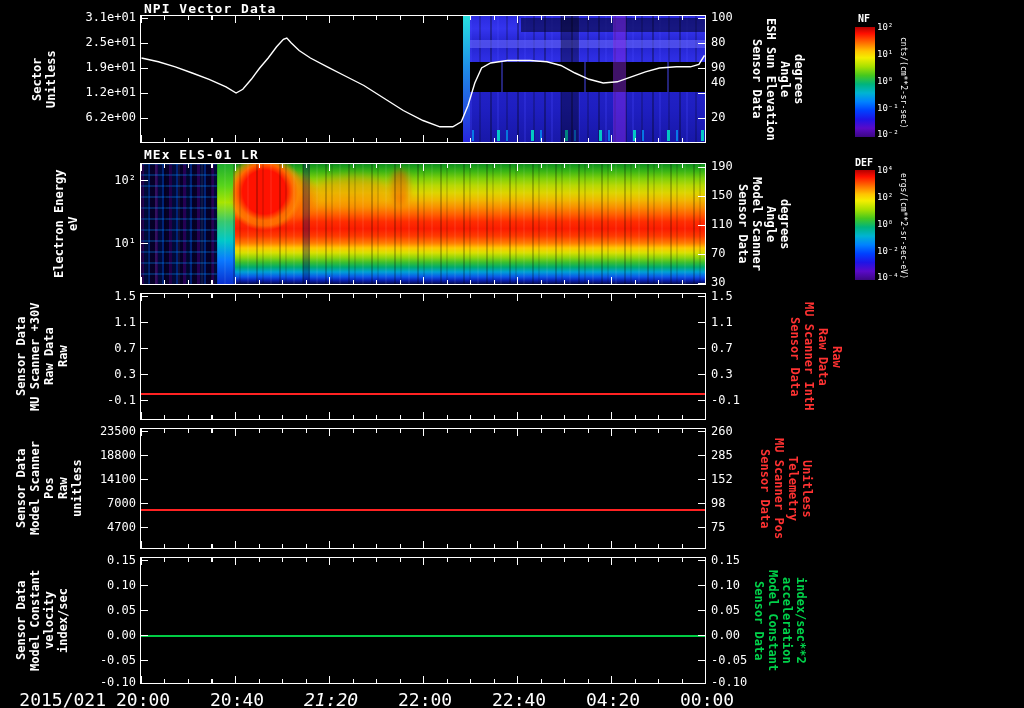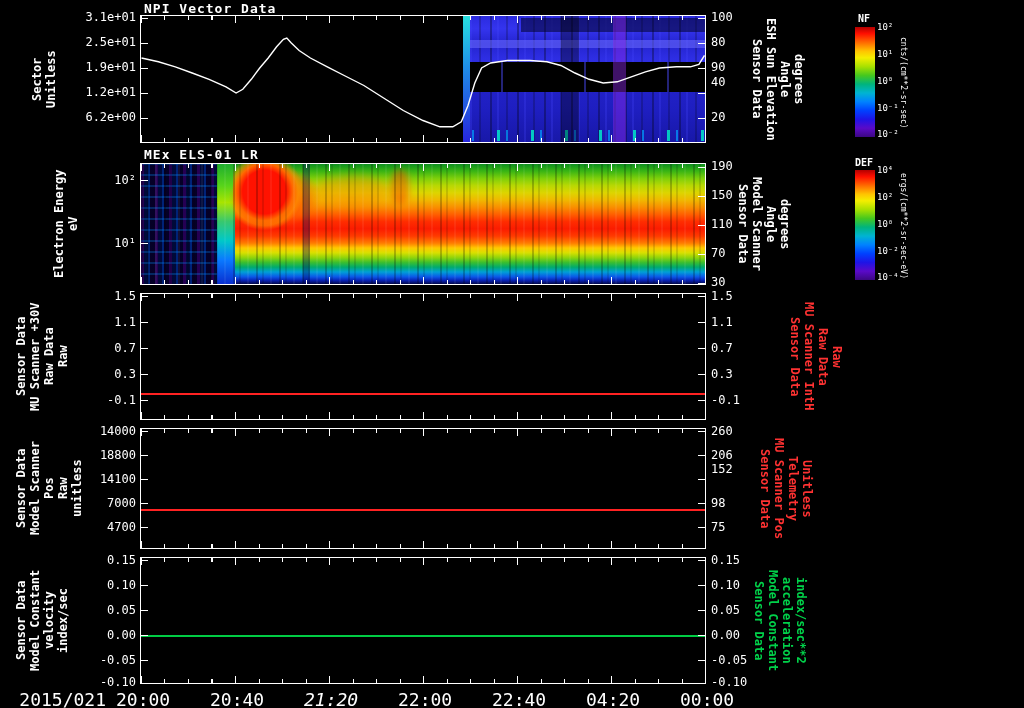--- a/index.html
+++ b/index.html
@@ -156,21 +156,21 @@
     <span class="tl" style="top:61px">1.9e+01</span>
     <span class="tl" style="top:86px">1.2e+01</span>
     <span class="tl" style="top:111px">6.2e+00</span>
     <span class="tl" style="top:174px">10²</span>
     <span class="tl" style="top:237px">10¹</span>
     <span class="tl" style="top:290px">1.5</span>
     <span class="tl" style="top:316px">1.1</span>
     <span class="tl" style="top:342px">0.7</span>
     <span class="tl" style="top:368px">0.3</span>
     <span class="tl" style="top:394px">-0.1</span>
-    <span class="tl" style="top:425px">14000</span>
+    <span class="tl" style="top:425px">23500</span>
     <span class="tl" style="top:449px">18800</span>
     <span class="tl" style="top:473px">14100</span>
     <span class="tl" style="top:497px">7000</span>
     <span class="tl" style="top:521px">4700</span>
     <span class="tl" style="top:554px">0.15</span>
     <span class="tl" style="top:579px">0.10</span>
     <span class="tl" style="top:604px">0.05</span>
     <span class="tl" style="top:629px">0.00</span>
     <span class="tl" style="top:654px">-0.05</span>
     <span class="tl" style="top:676px">-0.10</span>
@@ -186,22 +186,22 @@
     <span class="tl" style="top:189px">150</span>
     <span class="tl" style="top:218px">110</span>
     <span class="tl" style="top:247px">70</span>
     <span class="tl" style="top:276px">30</span>
     <span class="tl" style="top:290px">1.5</span>
     <span class="tl" style="top:316px">1.1</span>
     <span class="tl" style="top:342px">0.7</span>
     <span class="tl" style="top:368px">0.3</span>
     <span class="tl" style="top:394px">-0.1</span>
     <span class="tl" style="top:425px">260</span>
-    <span class="tl" style="top:449px">206</span>
-    <span class="tl" style="top:463px">152</span>
+    <span class="tl" style="top:449px">285</span>
+    <span class="tl" style="top:473px">152</span>
     <span class="tl" style="top:497px">98</span>
     <span class="tl" style="top:521px">75</span>
     <span class="tl" style="top:554px">0.15</span>
     <span class="tl" style="top:579px">0.10</span>
     <span class="tl" style="top:604px">0.05</span>
     <span class="tl" style="top:629px">0.00</span>
     <span class="tl" style="top:654px">-0.05</span>
     <span class="tl" style="top:676px">-0.10</span>
   </div>
 

